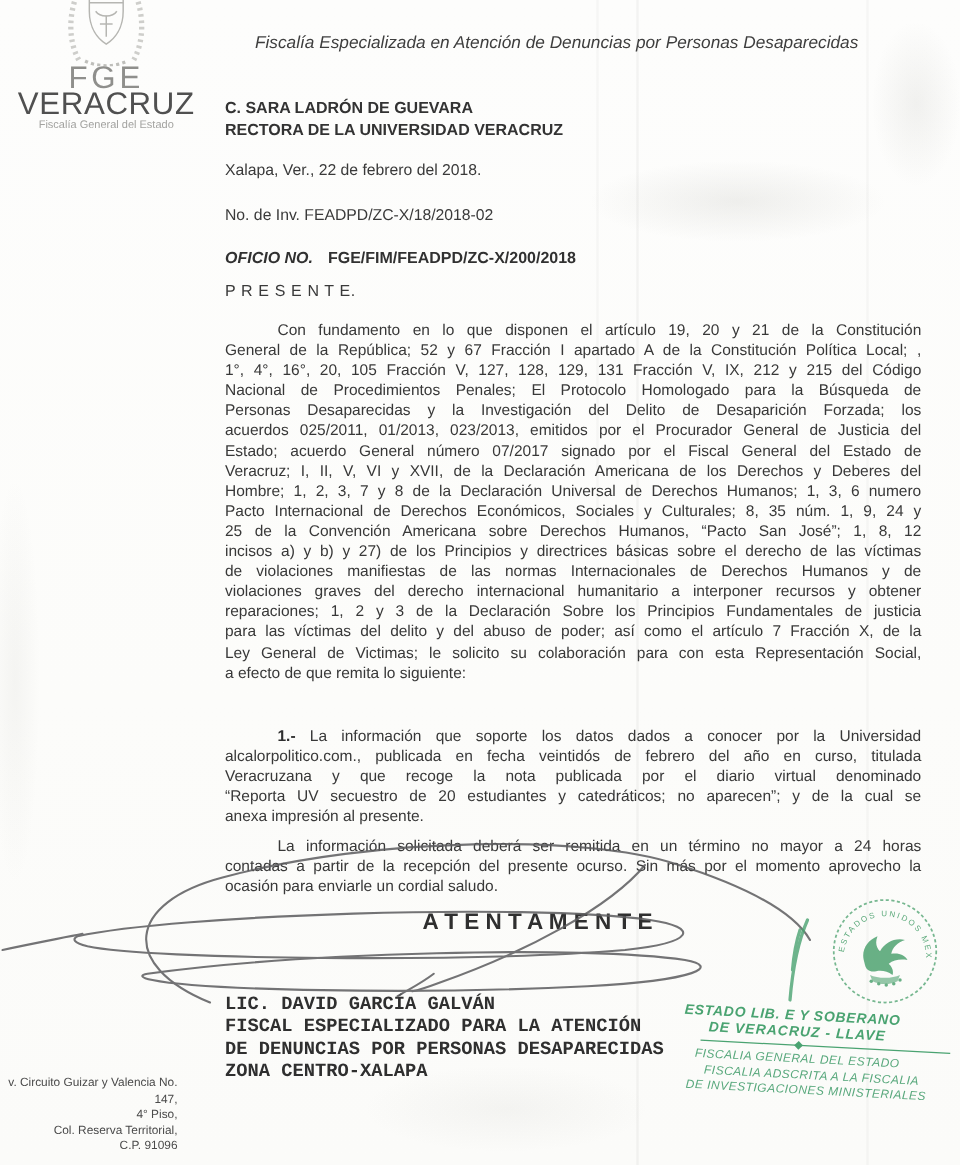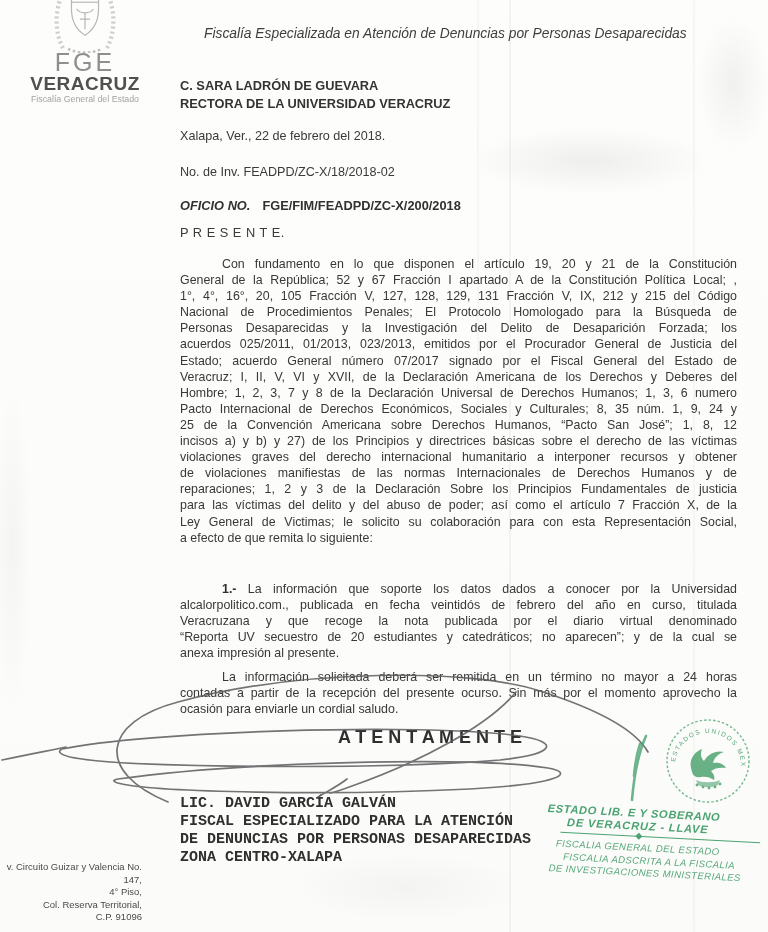--- a/index.html
+++ b/index.html
@@ -18,21 +18,21 @@
   .sm1{left:470px;top:128px;width:240px;height:66px;background:radial-gradient(ellipse at center,rgba(150,150,142,.14),transparent 70%);}
   .sm2{left:698px;top:18px;width:70px;height:130px;background:radial-gradient(ellipse at center,rgba(150,150,142,.12),transparent 72%);}
   .sm3{left:290px;top:852px;width:230px;height:70px;background:radial-gradient(ellipse at center,rgba(150,150,142,.08),transparent 70%);}
   .sm4{left:-8px;top:380px;width:40px;height:330px;background:radial-gradient(ellipse at center,rgba(140,140,132,.07),transparent 70%);}
 
   
   .doc-title{left:204px;top:26px;width:516px;font-size:13.8px;font-style:italic;color:#3e3e3e;}
   .logo{left:10px;top:0;width:150px;text-align:center;}
   .logo .crest{display:block;margin:-13px auto 0 auto;width:84px;height:66px;}
   .logo .acronym{display:block;font-size:25px;letter-spacing:3px;color:#8f8f8c;line-height:22px;margin-top:-2px;}
-  .logo .orgname{display:block;font-size:19px;font-weight:bold;letter-spacing:.5px;color:#505050;line-height:21px;}
+  .logo .orgname{display:block;font-size:25px;font-weight:normal;letter-spacing:.5px;color:#505050;line-height:21px;}
   .logo .tagline{display:block;font-size:8.8px;color:#a3a3a0;line-height:10px;}
 
   .addressee{left:180px;top:77px;width:420px;font-weight:bold;font-size:12.8px;line-height:18px;color:#333;}
   .dateline{left:180px;top:129px;font-size:12.6px;}
   .inv-line{left:180px;top:165px;font-size:12.6px;}
   .oficio-line{left:180px;top:198px;font-size:12.8px;font-weight:bold;color:#313131;}
   .oficio-line .lbl{margin-right:12px;font-style:italic;}
   .presente{left:180px;top:225px;font-size:12.8px;letter-spacing:.5px;}
 
   
@@ -121,22 +121,22 @@
       <div class="line">1°, 4°, 16°, 20, 105 Fracción V, 127, 128, 129, 131 Fracción V, IX, 212 y 215 del Código</div>
       <div class="line">Nacional de Procedimientos Penales; El Protocolo Homologado para la Búsqueda de</div>
       <div class="line">Personas Desaparecidas y la Investigación del Delito de Desaparición Forzada; los</div>
       <div class="line">acuerdos 025/2011, 01/2013, 023/2013, emitidos por el Procurador General de Justicia del</div>
       <div class="line">Estado; acuerdo General número 07/2017 signado por el Fiscal General del Estado de</div>
       <div class="line">Veracruz; I, II, V, VI y XVII, de la Declaración Americana de los Derechos y Deberes del</div>
       <div class="line">Hombre; 1, 2, 3, 7 y 8 de la Declaración Universal de Derechos Humanos; 1, 3, 6 numero</div>
       <div class="line">Pacto Internacional de Derechos Económicos, Sociales y Culturales; 8, 35 núm. 1, 9, 24 y</div>
       <div class="line">25 de la Convención Americana sobre Derechos Humanos, “Pacto San José”; 1, 8, 12</div>
       <div class="line">incisos a) y b) y 27) de los Principios y directrices básicas sobre el derecho de las víctimas</div>
+      <div class="line">de violaciones manifiestas de las normas Internacionales de Derechos Humanos y de</div>
       <div class="line">violaciones graves del derecho internacional humanitario a interponer recursos y obtener</div>
-      <div class="line">de violaciones manifiestas de las normas Internacionales de Derechos Humanos y de</div>
       <div class="line">reparaciones; 1, 2 y 3 de la Declaración Sobre los Principios Fundamentales de justicia</div>
       <div class="line">para las víctimas del delito y del abuso de poder; así como el artículo 7 Fracción X, de la</div>
       <div class="line">Ley General de Victimas; le solicito su colaboración para con esta Representación Social,</div>
       <div class="line last">a efecto de que remita lo siguiente:</div>
     </div>
 
   <div class="abs para-block pb2">
     <div class="manual-first"><b>1.-</b><span> La información que soporte los datos dados a conocer por la Universidad</span></div>
     <div class="para">
         <div class="line">alcalorpolitico.com., publicada en fecha veintidós de febrero del año en curso, titulada</div>

